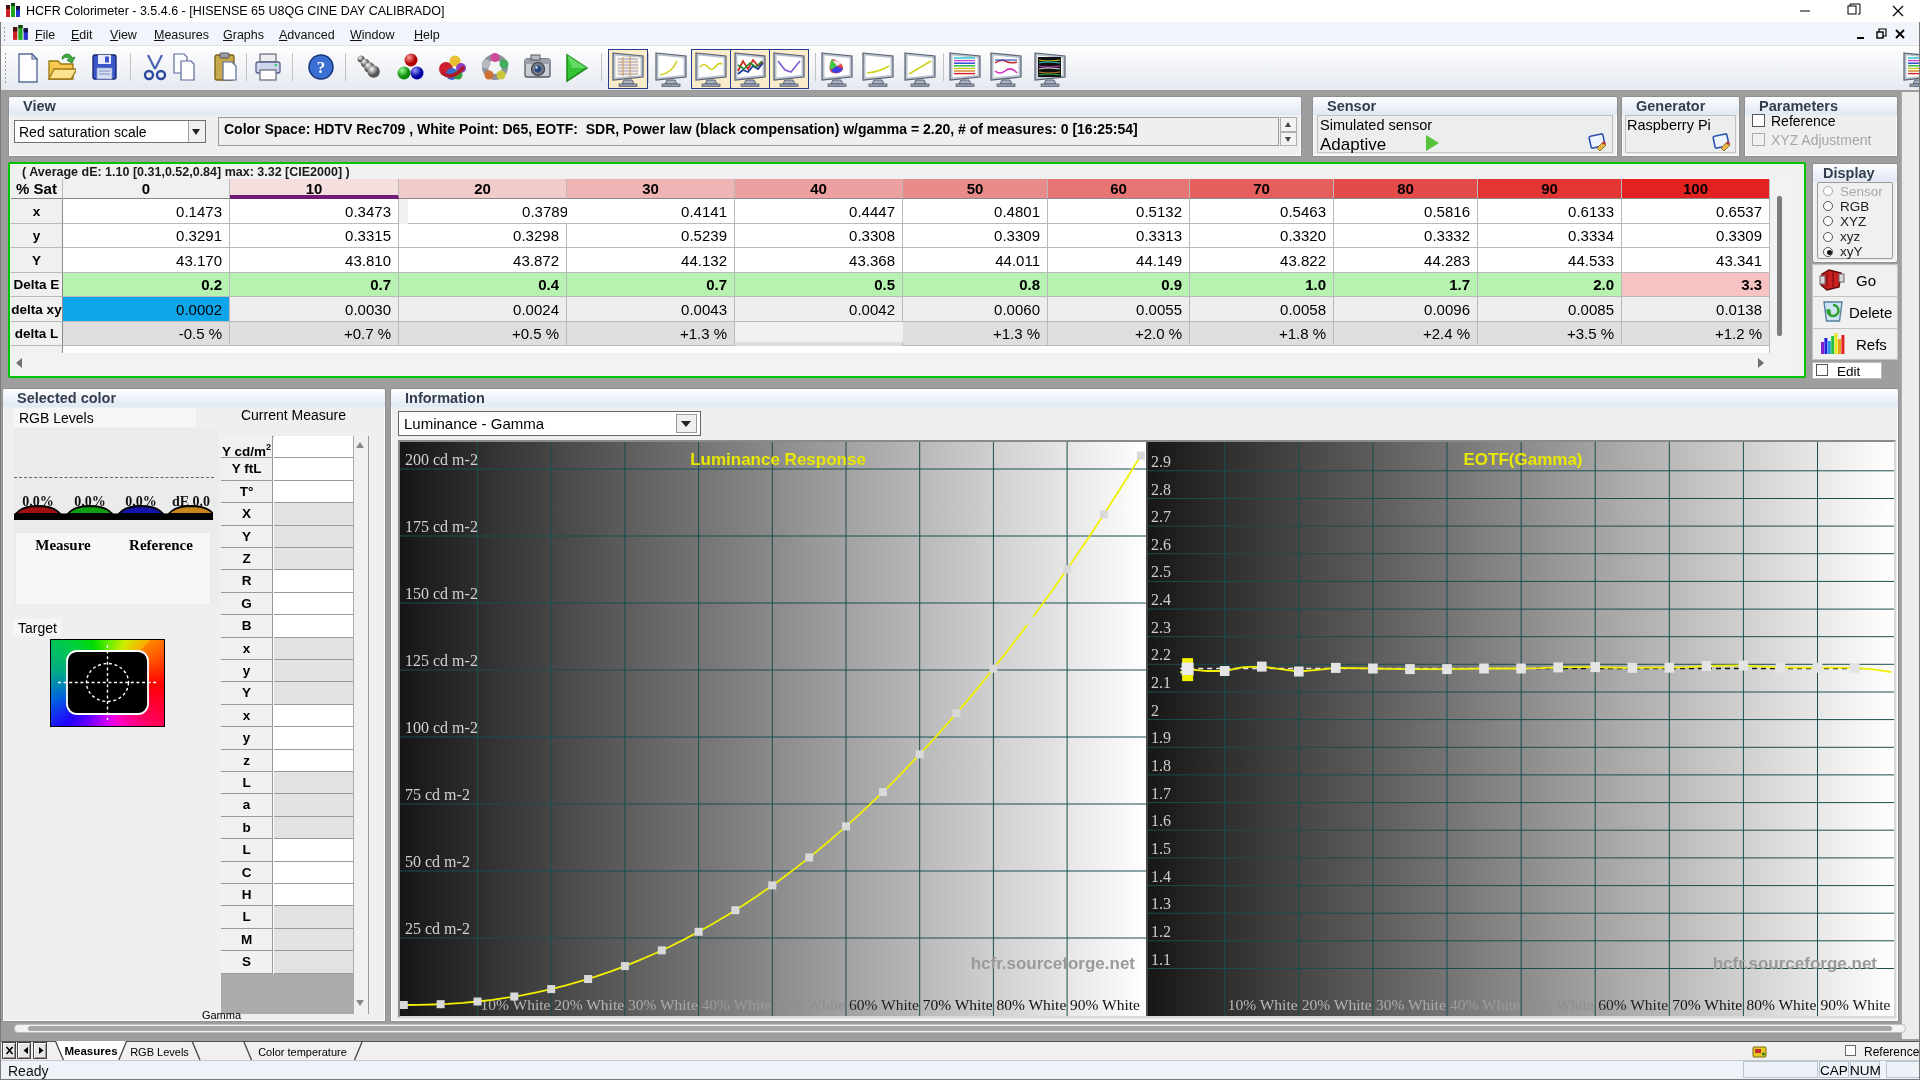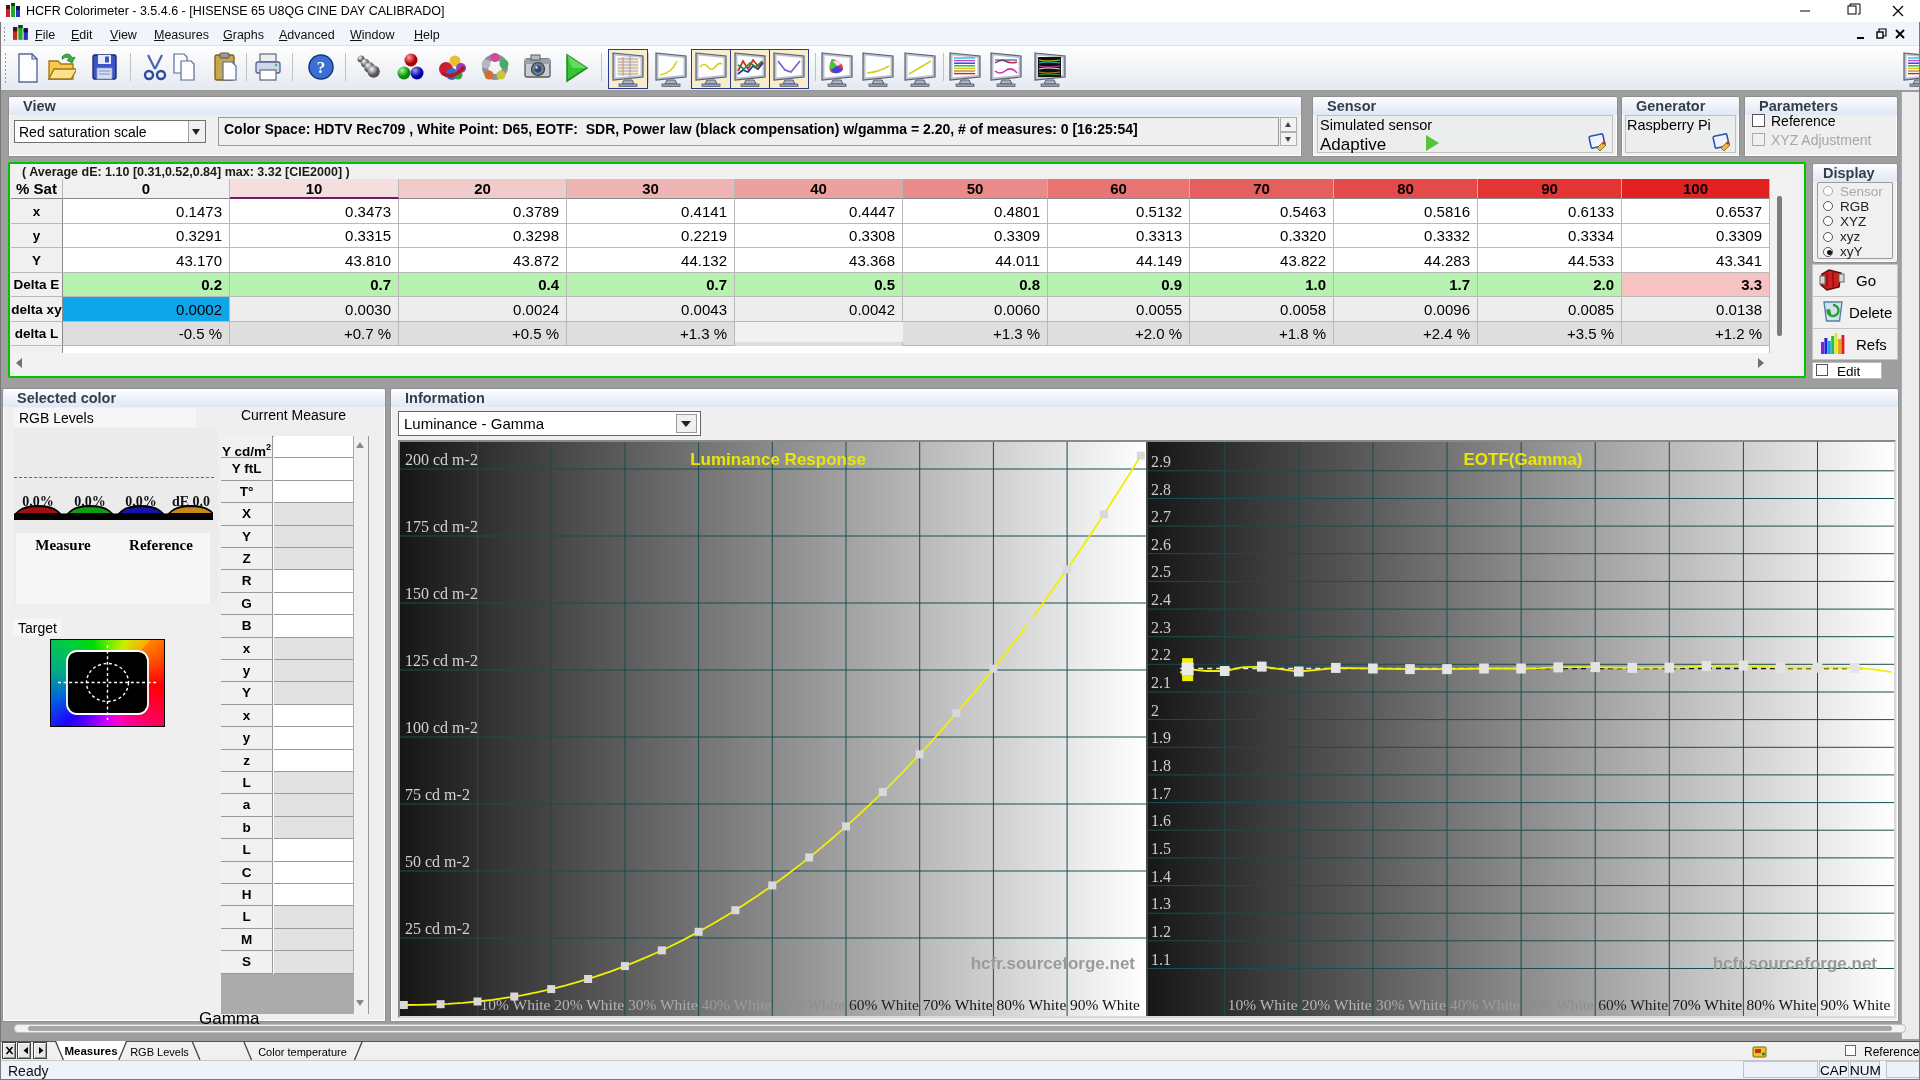--- a/index.html
+++ b/index.html
@@ -328,47 +328,47 @@
 <div class="panel" style="left:1744px;top:96px;width:154px;height:61px;"></div>
 <div class="phead" style="left:1745px;top:97px;width:152px;">Parameters</div>
 <div class="abs" style="left:1752px;top:114px;width:13px;height:13px;background:#fff;border:1px solid #555;"></div>
 <div class="abs" style="left:1771px;top:113px;font-size:14px;">Reference</div>
 <div class="abs" style="left:1752px;top:133px;width:13px;height:13px;background:#f0f0f0;border:1px solid #aaa;"></div>
 <div class="abs" style="left:1771px;top:132px;font-size:14px;color:#a6a6a6;">XYZ Adjustment</div>
 <div class="abs" style="left:8px;top:162px;width:1798px;height:216px;background:#f1f1f1;border:2px solid #00c400;border-radius:2px;"></div>
 <div class="abs" style="left:22px;top:165px;font-size:12.5px;font-weight:bold;color:#1a1a1a;">( Average dE: 1.10 [0.31,0.52,0.84] max: 3.32 [CIE2000] )</div>
 <div class="tcell ctr" style="left:11px;top:179px;width:52px;height:20px;background:#f0f0f0;font-weight:bold;line-height:20px;border-bottom:1px solid #8a8a8a;">% Sat</div>
 <div class="tcell ctr" style="left:63px;top:179px;width:167px;height:20px;background:#f0f0f0;font-weight:bold;line-height:20px;border-bottom:1px solid #8a8a8a;">0</div>
-<div class="tcell ctr" style="left:230px;top:179px;width:169px;height:20px;background:#f4dede;font-weight:bold;line-height:20px;border-bottom:2px solid #701a75;">10</div>
+<div class="tcell ctr" style="left:230px;top:179px;width:169px;height:20px;background:#f4dede;font-weight:bold;line-height:20px;border-bottom:4px solid #701a75;">10</div>
 <div class="tcell ctr" style="left:399px;top:179px;width:168px;height:20px;background:#f1caca;font-weight:bold;line-height:20px;border-bottom:1px solid #8a8a8a;">20</div>
 <div class="tcell ctr" style="left:567px;top:179px;width:168px;height:20px;background:#efb5b5;font-weight:bold;line-height:20px;border-bottom:1px solid #8a8a8a;">30</div>
 <div class="tcell ctr" style="left:735px;top:179px;width:168px;height:20px;background:#eda0a0;font-weight:bold;line-height:20px;border-bottom:1px solid #8a8a8a;">40</div>
 <div class="tcell ctr" style="left:903px;top:179px;width:145px;height:20px;background:#ea8b8b;font-weight:bold;line-height:20px;border-bottom:1px solid #8a8a8a;">50</div>
 <div class="tcell ctr" style="left:1048px;top:179px;width:142px;height:20px;background:#e87474;font-weight:bold;line-height:20px;border-bottom:1px solid #8a8a8a;">60</div>
 <div class="tcell ctr" style="left:1190px;top:179px;width:144px;height:20px;background:#e65f5f;font-weight:bold;line-height:20px;border-bottom:1px solid #8a8a8a;">70</div>
 <div class="tcell ctr" style="left:1334px;top:179px;width:144px;height:20px;background:#e54a4a;font-weight:bold;line-height:20px;border-bottom:1px solid #8a8a8a;">80</div>
 <div class="tcell ctr" style="left:1478px;top:179px;width:144px;height:20px;background:#e43535;font-weight:bold;line-height:20px;border-bottom:1px solid #8a8a8a;">90</div>
 <div class="tcell ctr" style="left:1622px;top:179px;width:148px;height:20px;background:#e32120;font-weight:bold;line-height:20px;border-bottom:1px solid #8a8a8a;">100</div>
 <div class="tcell ctr" style="left:11px;top:199px;width:52px;height:25px;background:#f0f0f0;font-weight:bold;line-height:25px;font-size:13.5px;border-right:1px solid #8a8a8a;">x</div>
 <div class="tcell num" style="left:63px;top:199px;width:167px;height:25px;background:#ffffff;font-weight:normal;line-height:25px;">0.1473</div>
 <div class="tcell num" style="left:230px;top:199px;width:169px;height:25px;background:#ffffff;font-weight:normal;line-height:25px;">0.3473</div>
-<div class="tcell num" style="left:399px;top:199px;width:168px;height:25px;background:#ffffff;font-weight:normal;line-height:25px;">0.3789</div>
+<div class="tcell num" style="left:408px;top:199px;width:168px;height:25px;background:#ffffff;font-weight:normal;line-height:25px;">0.3789</div>
 <div class="tcell num" style="left:567px;top:199px;width:168px;height:25px;background:#ffffff;font-weight:normal;line-height:25px;">0.4141</div>
 <div class="tcell num" style="left:735px;top:199px;width:168px;height:25px;background:#ffffff;font-weight:normal;line-height:25px;">0.4447</div>
 <div class="tcell num" style="left:903px;top:199px;width:145px;height:25px;background:#ffffff;font-weight:normal;line-height:25px;">0.4801</div>
 <div class="tcell num" style="left:1048px;top:199px;width:142px;height:25px;background:#ffffff;font-weight:normal;line-height:25px;">0.5132</div>
 <div class="tcell num" style="left:1190px;top:199px;width:144px;height:25px;background:#ffffff;font-weight:normal;line-height:25px;">0.5463</div>
 <div class="tcell num" style="left:1334px;top:199px;width:144px;height:25px;background:#ffffff;font-weight:normal;line-height:25px;">0.5816</div>
 <div class="tcell num" style="left:1478px;top:199px;width:144px;height:25px;background:#ffffff;font-weight:normal;line-height:25px;">0.6133</div>
 <div class="tcell num" style="left:1622px;top:199px;width:148px;height:25px;background:#ffffff;font-weight:normal;line-height:25px;">0.6537</div>
 <div class="tcell ctr" style="left:11px;top:224px;width:52px;height:24px;background:#f0f0f0;font-weight:bold;line-height:24px;font-size:13.5px;border-right:1px solid #8a8a8a;">y</div>
 <div class="tcell num" style="left:63px;top:224px;width:167px;height:24px;background:#ffffff;font-weight:normal;line-height:24px;">0.3291</div>
 <div class="tcell num" style="left:230px;top:224px;width:169px;height:24px;background:#ffffff;font-weight:normal;line-height:24px;">0.3315</div>
 <div class="tcell num" style="left:399px;top:224px;width:168px;height:24px;background:#ffffff;font-weight:normal;line-height:24px;">0.3298</div>
-<div class="tcell num" style="left:567px;top:224px;width:168px;height:24px;background:#ffffff;font-weight:normal;line-height:24px;">0.2219</div>
+<div class="tcell num" style="left:567px;top:224px;width:168px;height:24px;background:#ffffff;font-weight:normal;line-height:24px;">0.5239</div>
 <div class="tcell num" style="left:735px;top:224px;width:168px;height:24px;background:#ffffff;font-weight:normal;line-height:24px;">0.3308</div>
 <div class="tcell num" style="left:903px;top:224px;width:145px;height:24px;background:#ffffff;font-weight:normal;line-height:24px;">0.3309</div>
 <div class="tcell num" style="left:1048px;top:224px;width:142px;height:24px;background:#ffffff;font-weight:normal;line-height:24px;">0.3313</div>
 <div class="tcell num" style="left:1190px;top:224px;width:144px;height:24px;background:#ffffff;font-weight:normal;line-height:24px;">0.3320</div>
 <div class="tcell num" style="left:1334px;top:224px;width:144px;height:24px;background:#ffffff;font-weight:normal;line-height:24px;">0.3332</div>
 <div class="tcell num" style="left:1478px;top:224px;width:144px;height:24px;background:#ffffff;font-weight:normal;line-height:24px;">0.3334</div>
 <div class="tcell num" style="left:1622px;top:224px;width:148px;height:24px;background:#ffffff;font-weight:normal;line-height:24px;">0.3309</div>
 <div class="tcell ctr" style="left:11px;top:248px;width:52px;height:25px;background:#f0f0f0;font-weight:bold;line-height:25px;font-size:13.5px;border-right:1px solid #8a8a8a;">Y</div>
 <div class="tcell num" style="left:63px;top:248px;width:167px;height:25px;background:#ffffff;font-weight:normal;line-height:25px;">43.170</div>
 <div class="tcell num" style="left:230px;top:248px;width:169px;height:25px;background:#ffffff;font-weight:normal;line-height:25px;">43.810</div>
@@ -750,21 +750,21 @@
 <div class="abs" style="left:55px;top:1041px;width:72px;height:19px;background:#fff;clip-path:polygon(0 0, 100% 0, 89% 100%, 11% 100%);"></div>
 <svg class="abs" style="left:0px;top:1041px" width="420" height="19" viewBox="0 0 420 19">
     <path d="M55.4 0 L63.4 19" stroke="#444" stroke-width="1.3" fill="none"></path>
     <path d="M126.7 0 L118.8 19" stroke="#444" stroke-width="1.3" fill="none"></path>
     <path d="M192 0 L200 19" stroke="#444" stroke-width="1.3" fill="none"></path>
     <path d="M243.6 0 L251.5 19" stroke="#444" stroke-width="1.3" fill="none"></path>
     <path d="M362.4 0 L354.5 19" stroke="#444" stroke-width="1.3" fill="none"></path>
   </svg>
 <div class="abs" style="left:55px;top:1045px;width:72px;text-align:center;font-size:11.5px;font-weight:bold;">Measures</div>
 <div class="abs" style="left:127px;top:1046px;width:65px;text-align:center;font-size:11px;">RGB Levels</div>
-<div class="abs" style="left:199px;top:1009px;width:45px;text-align:center;font-size:17px;">Gamma</div>
+<div class="abs" style="left:199px;top:1009px;width:45px;text-align:center;font-size:11px;">Gamma</div>
 <div class="abs" style="left:251px;top:1046px;width:103px;text-align:center;font-size:11px;">Color temperature</div>
 <svg class="abs" style="left:1752px;top:1043px" width="16" height="16" viewBox="0 0 16 16">
     <rect x="1" y="4" width="13" height="10" rx="1" fill="#e8c820" stroke="#7a6a10"></rect>
     <rect x="3" y="6" width="6" height="4" fill="#c03030"></rect>
     <circle cx="11.5" cy="11" r="1.5" fill="#207a20"></circle>
   </svg>
 <div class="abs" style="left:1845px;top:1045px;width:11px;height:11px;background:#fff;border:1px solid #666;"></div>
 <div class="abs" style="left:1864px;top:1045px;font-size:12px;">Reference</div>
 <div class="abs" style="left:0;top:1060px;width:1920px;height:20px;background:#eef2f9;border-top:1px solid #c8c8c8;"></div>
 <div class="abs" style="left:8px;top:1063px;font-size:14px;color:#111;">Ready</div>

